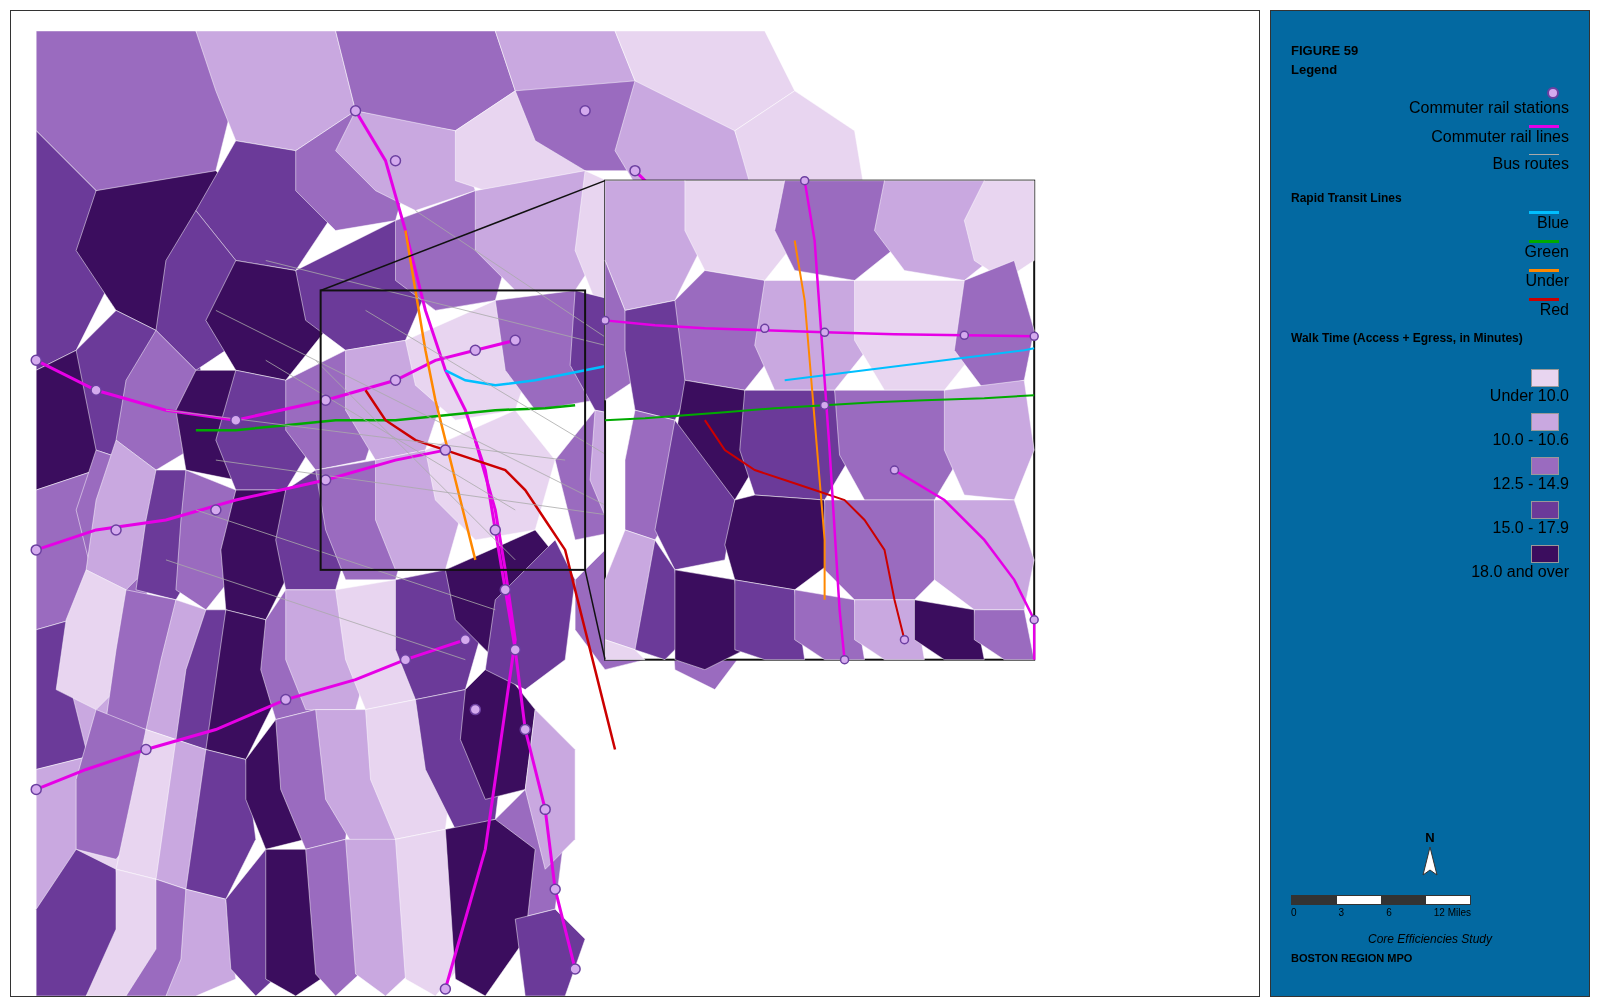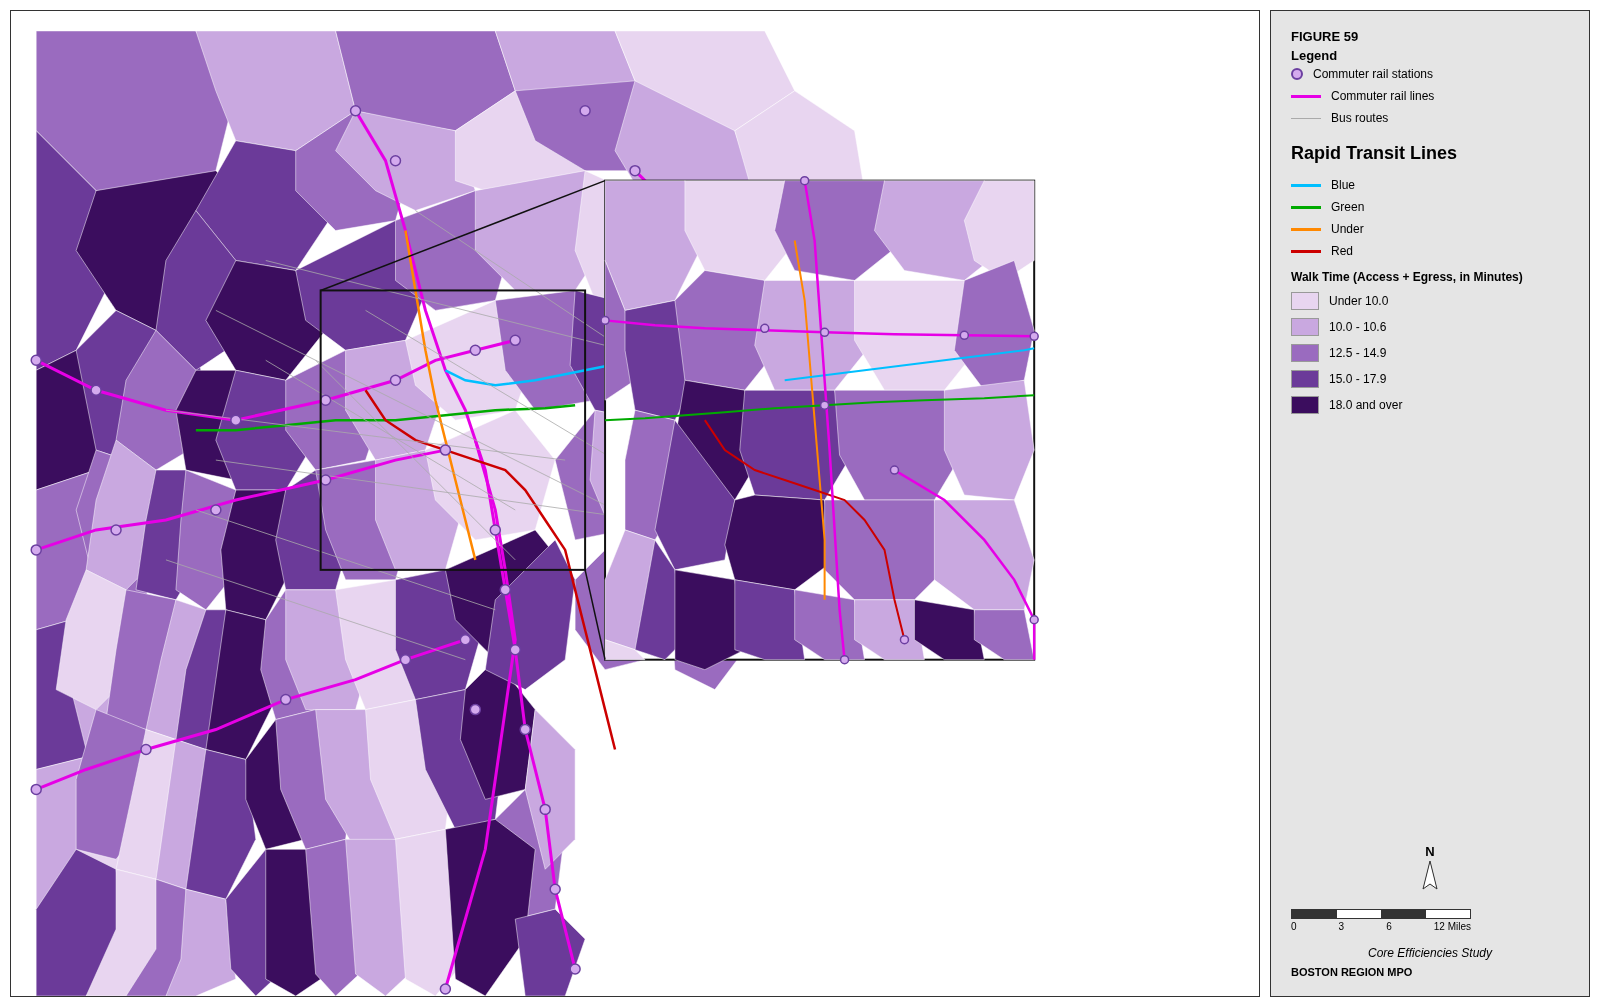--- a/index.html
+++ b/index.html
@@ -19,50 +19,51 @@
       border: 1px solid #333;
       margin: 10px;
       overflow: hidden;
     }
 
     #sidebar {
       width: 320px;
       min-width: 320px;
       border: 1px solid #333;
       margin: 10px 10px 10px 0;
-      padding: 18px 20px;
+      padding: 32px 20px;
       display: flex;
       flex-direction: column;
-      background: #e5e5e5;
+      background: #0369a1;
     }
 
     .figure-number {
       font-size: 13px;
       font-weight: bold;
       margin-bottom: 4px;
     }
 
     .figure-title {
       font-size: 13px;
       font-weight: bold;
       line-height: 1.4;
       margin-bottom: 20px;
     }
 
     .legend-section-title {
       font-size: 13px;
       font-weight: bold;
-      margin-bottom: 4px;
+      margin-bottom: 10px;
     }
 
     .legend-item {
       display: flex;
-      align-items: center;
+      align-items: flex-end;
       margin-bottom: 8px;
-      font-size: 12px;
+      font-size: 16px;
+      flex-direction: column;
     }
 
     .legend-symbol {
       margin-right: 10px;
       display: flex;
       align-items: center;
       justify-content: center;
       flex-shrink: 0;
     }
 
@@ -79,41 +80,41 @@
       height: 3px;
     }
 
     .legend-bus-line {
       width: 30px;
       height: 1px;
       background: #aaa;
     }
 
     .legend-subsection {
-      font-size: 18px;
-      font-weight: bold;
-      margin: 10px 0 14px 0;
+      font-size: 12px;
+      font-weight: bold;
+      margin: 10px 0 6px 0;
     }
 
     .legend-color-box {
       width: 28px;
       height: 18px;
       border: 1px solid #999;
       margin-right: 10px;
       flex-shrink: 0;
     }
 
     .walk-time-section {
       margin-top: 4px;
     }
 
     .walk-time-title {
       font-size: 12px;
       font-weight: bold;
-      margin-bottom: 8px;
+      margin-bottom: 24px;
     }
 
     .spacer { flex: 1; }
 
     .north-arrow-container {
       display: flex;
       flex-direction: column;
       align-items: center;
       margin-bottom: 10px;
     }

